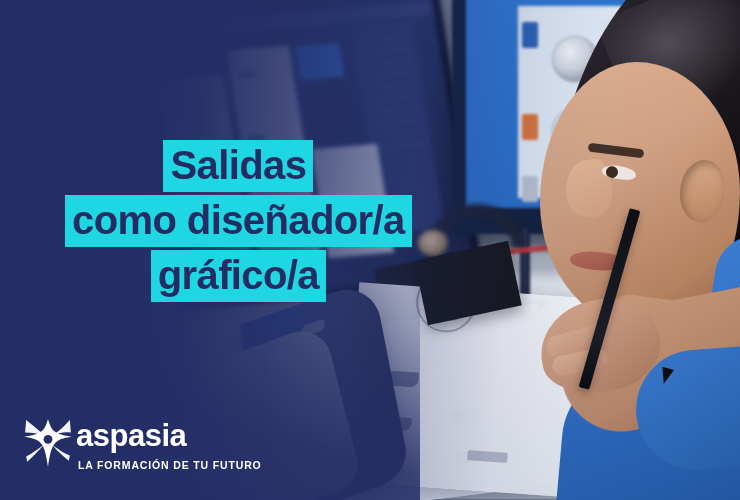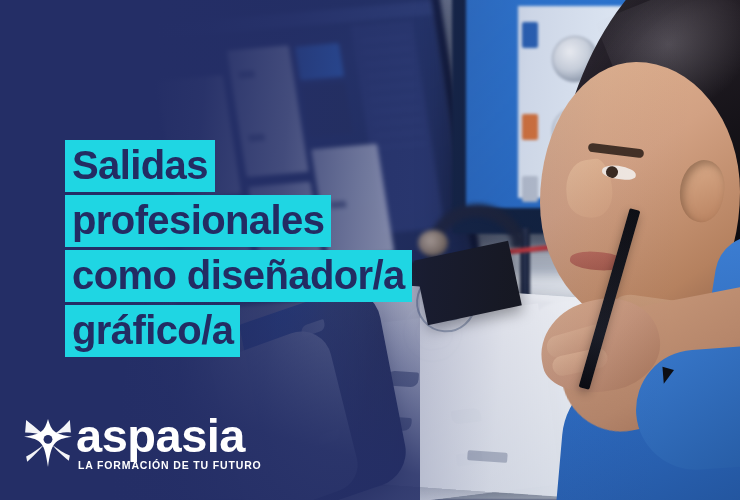--- a/index.html
+++ b/index.html
@@ -281,21 +281,21 @@
       rgba(36,46,102,0) 90%);
   }
   .overlay-bottom{
     position:absolute;left:0;bottom:0;width:420px;height:230px;
     background:linear-gradient(15deg, rgba(36,46,102,.97) 0%, rgba(36,46,102,.85) 40%, rgba(36,46,102,0) 100%);
   }
 
   
   .headline{
     position:absolute;left:65px;top:140px;
-    display:flex;flex-direction:column;align-items:flex-start;
+    display:flex;flex-direction:column;align-items:center;
     gap:3px;
     z-index:6;
   }
   .hl-line{
     display:inline-block;
     background:#1fd6e3;
     color:#232c63;
     font-size:40px;
     line-height:44px;
     font-weight:700;
@@ -308,21 +308,21 @@
   .logo{
     position:absolute;left:22px;top:414px;
     display:flex;align-items:center;
     z-index:7;
   }
   .logo-star{width:52px;height:52px;flex:0 0 auto;display:block;}
   .logo-text{margin-left:2px;}
   .logo-word{
     display:block;
     color:#ffffff;
-    font-size:47px;
+    font-size:31px;
     line-height:44px;
     font-weight:700;
     letter-spacing:-.5px;
   }
   .logo-tag{
     display:block;
     color:#ffffff;
     font-size:10.5px;
     line-height:13px;
     font-weight:700;
@@ -432,21 +432,20 @@
     <div class="finger" style="left:552px;top:352px;width:56px;height:20px;transform:rotate(-12deg);"></div>
     <div class="pencil"></div>
     <div class="pencil-tip"></div>
   </div>
 
   <div class="overlay"></div>
   <div class="overlay-bottom"></div>
 
   <div class="headline">
     <span class="hl-line">Salidas</span>
-    <span class="hl-line">profesionales</span>
     <span class="hl-line">como diseñador/a</span>
     <span class="hl-line">gráfico/a</span>
   </div>
 
   <div class="logo">
     <svg class="logo-star" viewBox="0 0 100 100" aria-hidden="true">
       <path fill="#ffffff" d="M50 4 C57 28 62 33 96 38 C62 43 57 49 50 96 C43 49 38 43 4 38 C38 33 43 28 50 4 Z"></path>
       <path fill="#ffffff" d="M8 6 C30 24 36 29 44 36 C30 32 20 30 6 30 Z" opacity=".95"></path>
       <path fill="#ffffff" d="M92 6 C74 26 66 31 56 36 C72 30 82 28 94 30 Z" opacity=".95"></path>
       <path fill="#ffffff" d="M10 86 C28 70 36 60 44 52 C30 62 20 70 8 76 Z" opacity=".95"></path>

